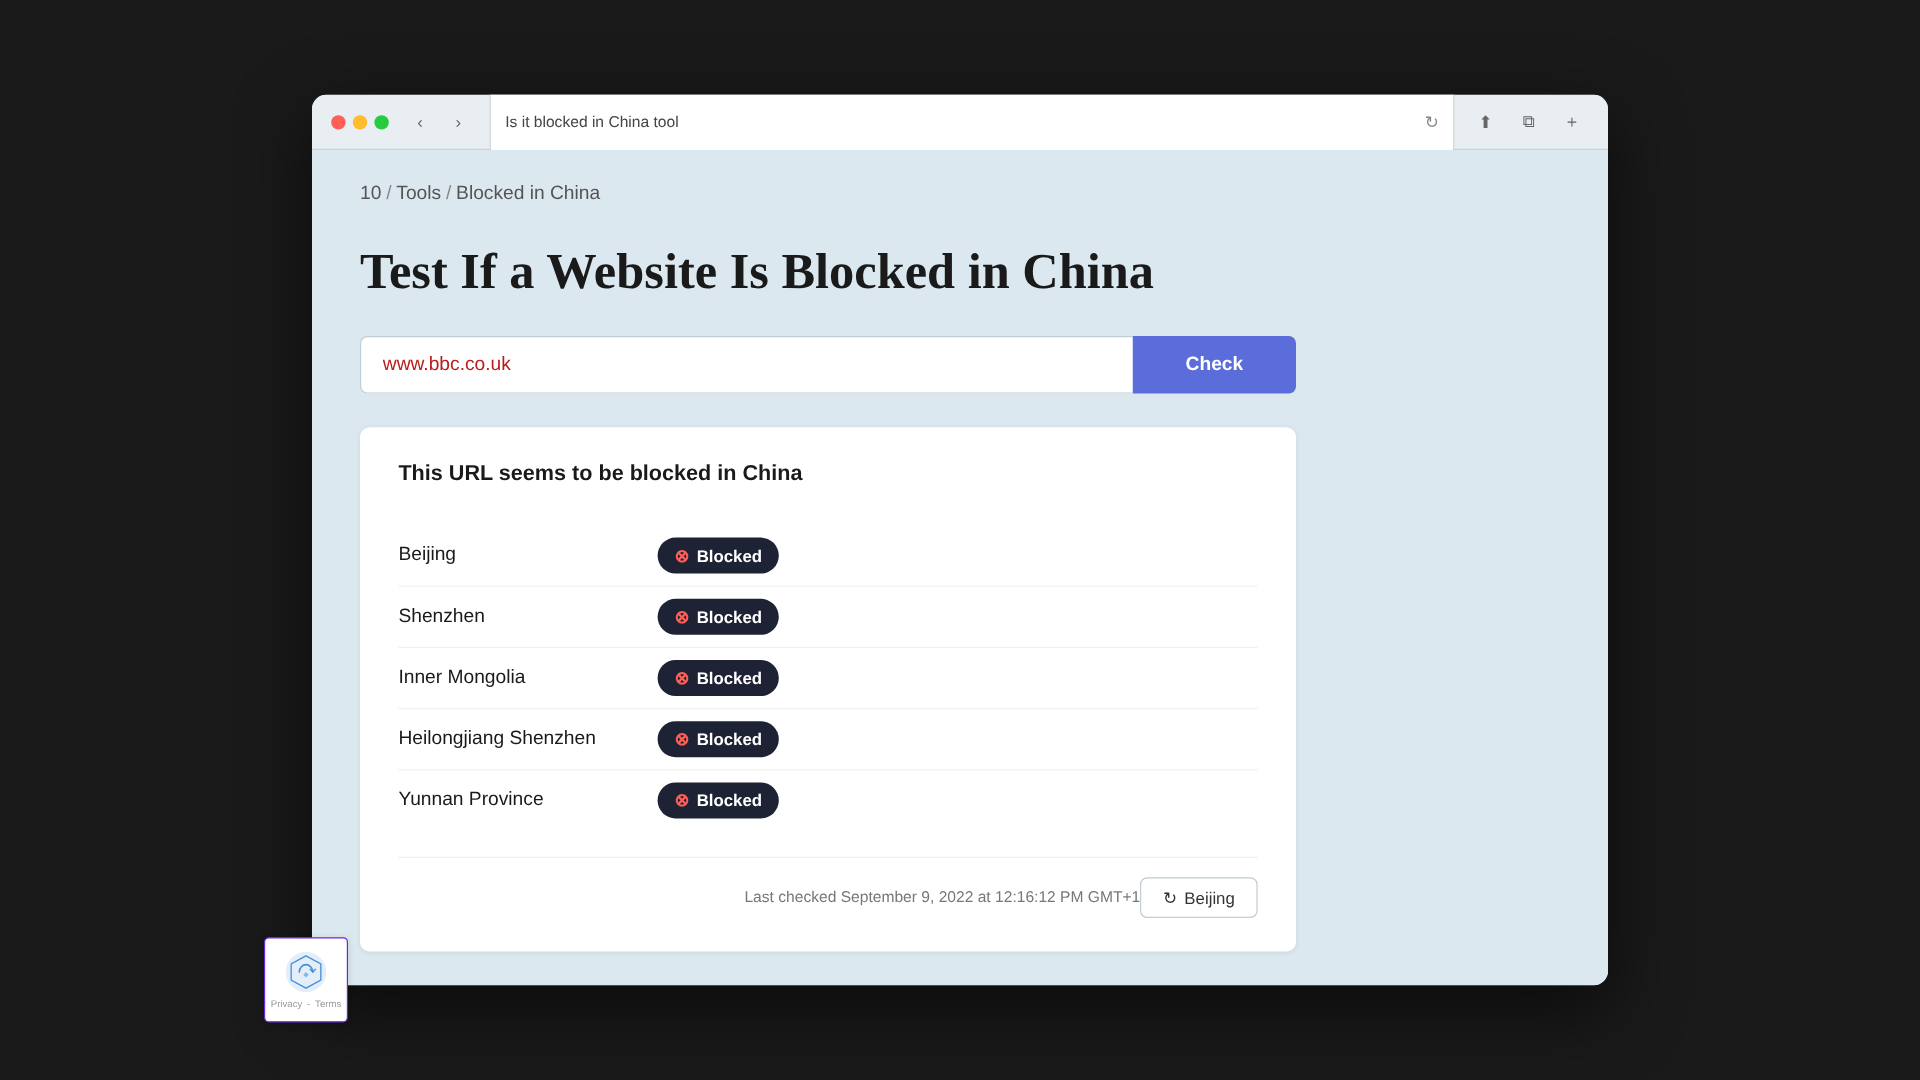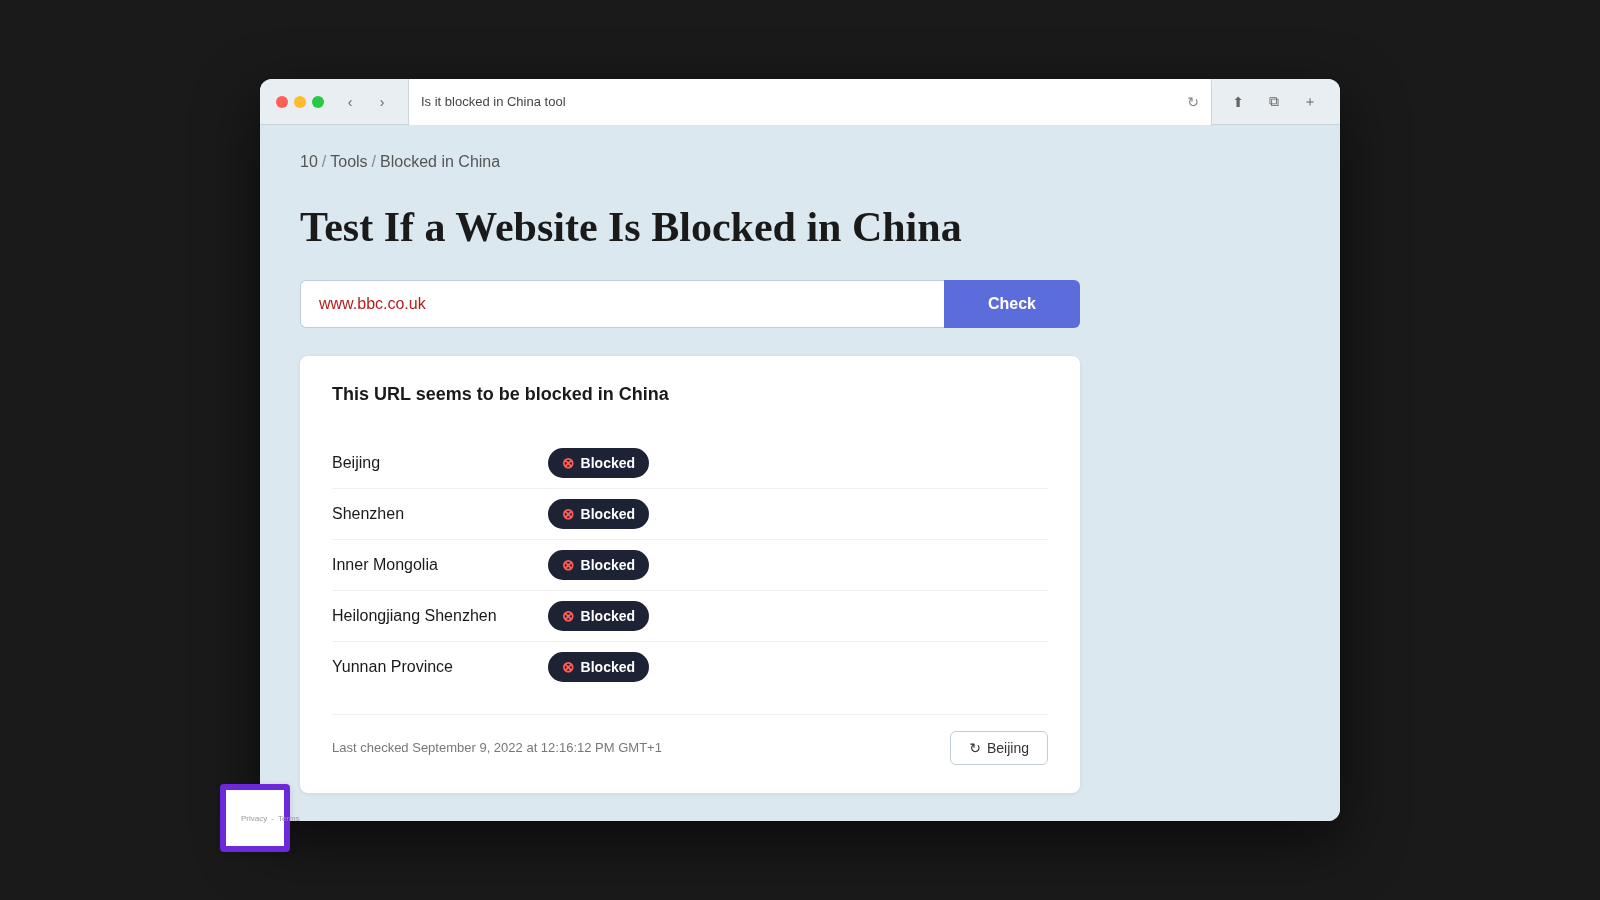--- a/index.html
+++ b/index.html
@@ -227,21 +227,21 @@
     }
 
     .blocked-icon {
       font-size: 15px;
       color: #ff5f57;
     }
 
     .results-footer {
       display: flex;
       align-items: center;
-      justify-content: space-between;
+      justify-content: flex-end;
       margin-top: 22px;
       padding-top: 16px;
       border-top: 1px solid #f0f0f0;
     }
 
     .last-checked {
       font-size: 13px;
       color: #777;
     }
 
@@ -257,25 +257,25 @@
       font-weight: 500;
       color: #333;
       cursor: pointer;
     }
 
     .recaptcha-badge {
       position: fixed;
       bottom: 48px;
       left: 220px;
       background: white;
-      border: 6px solid #6d28d9;
+      border: 1px solid #6d28d9;
       border-radius: 4px;
-      padding: 10px 11px;
-      display: flex;
-      flex-direction: row;
+      padding: 10px 24px;
+      display: flex;
+      flex-direction: column;
       align-items: center;
       gap: 4px;
       width: 70px;
       box-shadow: 0 2px 6px rgba(0,0,0,0.15);
     }
 
     .recaptcha-logo {
       width: 36px;
       height: 36px;
     }

